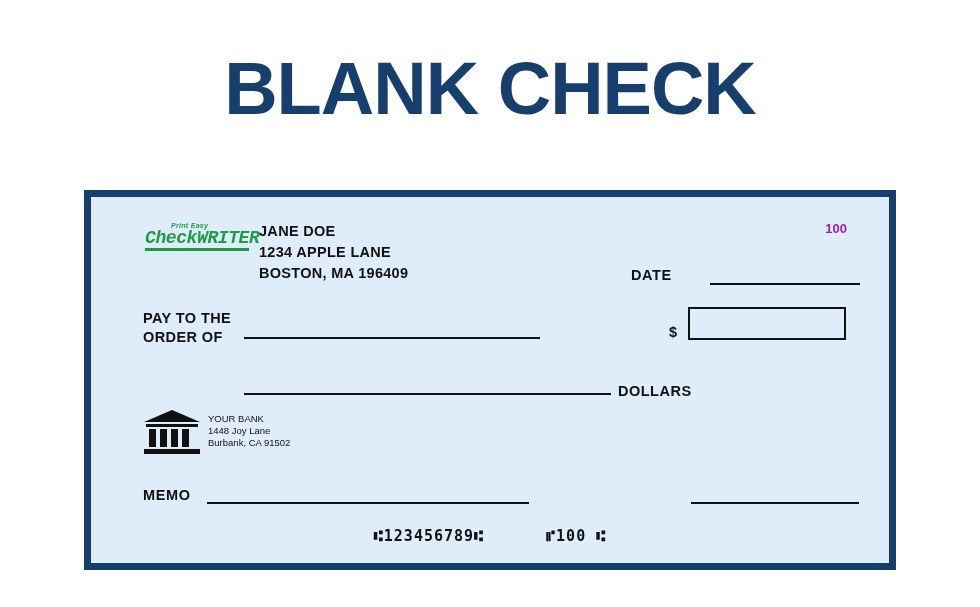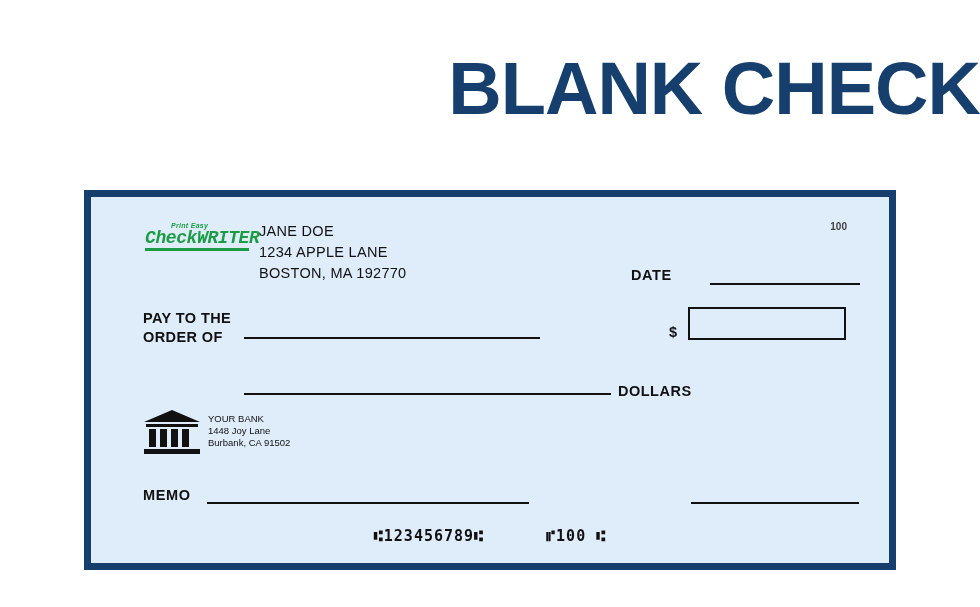--- a/index.html
+++ b/index.html
@@ -19,21 +19,21 @@
     width: 980px;
     height: 607px;
     background: #ffffff;
   }
 
   .page-title {
     position: absolute;
     top: 52px;
     left: 0;
     width: 980px;
-    text-align: right;
+    text-align: center;
     font-family: "Liberation Sans", sans-serif;
     font-weight: bold;
     font-size: 74px;
     letter-spacing: -1px;
     color: #173f6e;
     line-height: 1;
   }
 
   
   .check {
@@ -81,34 +81,34 @@
     background: #1c9c45;
     margin-top: 1px;
   }
 
   
   .payer {
     position: absolute;
     left: 168px;
     top: 24px;
     font-size: 14.5px;
-    font-weight: normal;
+    font-weight: bold;
     color: #111111;
     line-height: 21px;
     letter-spacing: 0.3px;
   }
 
   
   .check-number {
     position: absolute;
     right: 42px;
     top: 24px;
-    font-size: 10px;
-    font-weight: bold;
-    color: #404040;
+    font-size: 13px;
+    font-weight: bold;
+    color: #a21caf;
   }
 
   
   .date-label {
     position: absolute;
     left: 540px;
     top: 70px;
     font-size: 14.5px;
     font-weight: bold;
     color: #111111;
@@ -256,21 +256,21 @@
 
     <div class="logo">
       <div class="logo-top">Print Easy</div>
       <div class="logo-main"><span>Check</span><span class="bold2">WRITER</span></div>
       <div class="logo-rule"></div>
     </div>
 
     <div class="payer">
       <div>JANE DOE</div>
       <div>1234 APPLE LANE</div>
-      <div>BOSTON, MA 192770</div>
+      <div>BOSTON, MA 196409</div>
     </div>
 
     <div class="check-number">100</div>
 
     <div class="date-label">DATE</div>
     <div class="date-line"></div>
 
     <div class="pay-label">
       <div>PAY TO THE</div>
       <div>ORDER OF</div>

